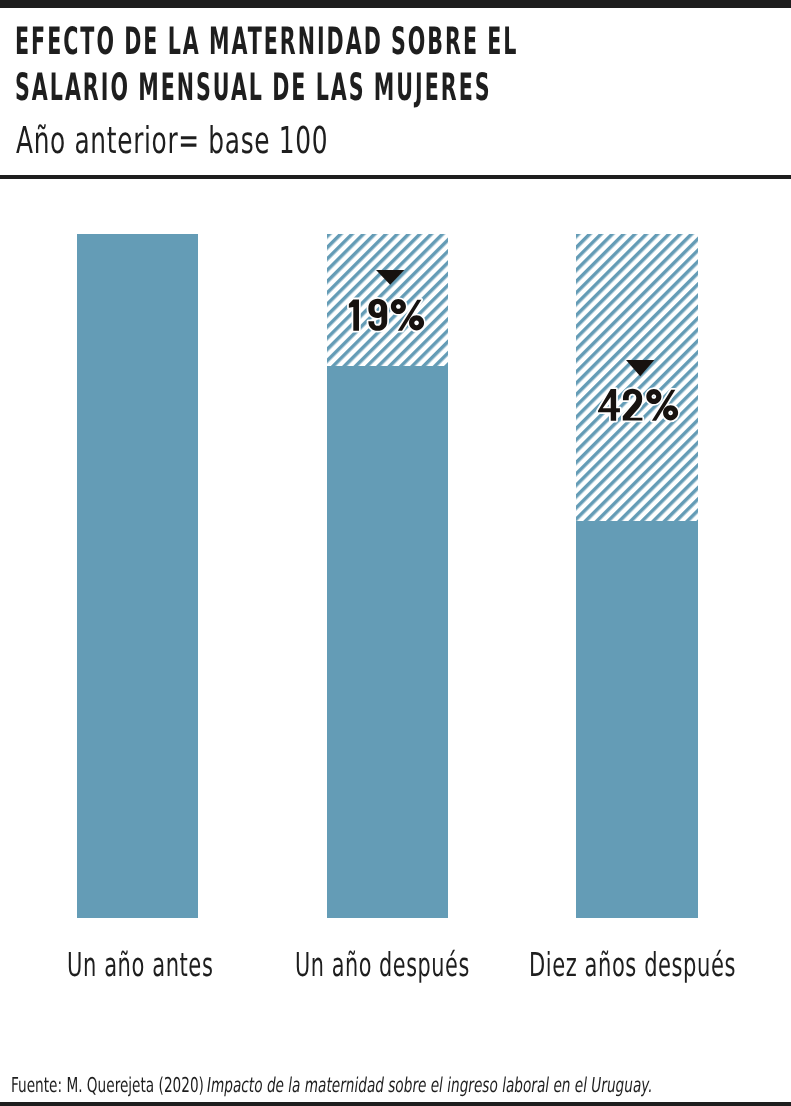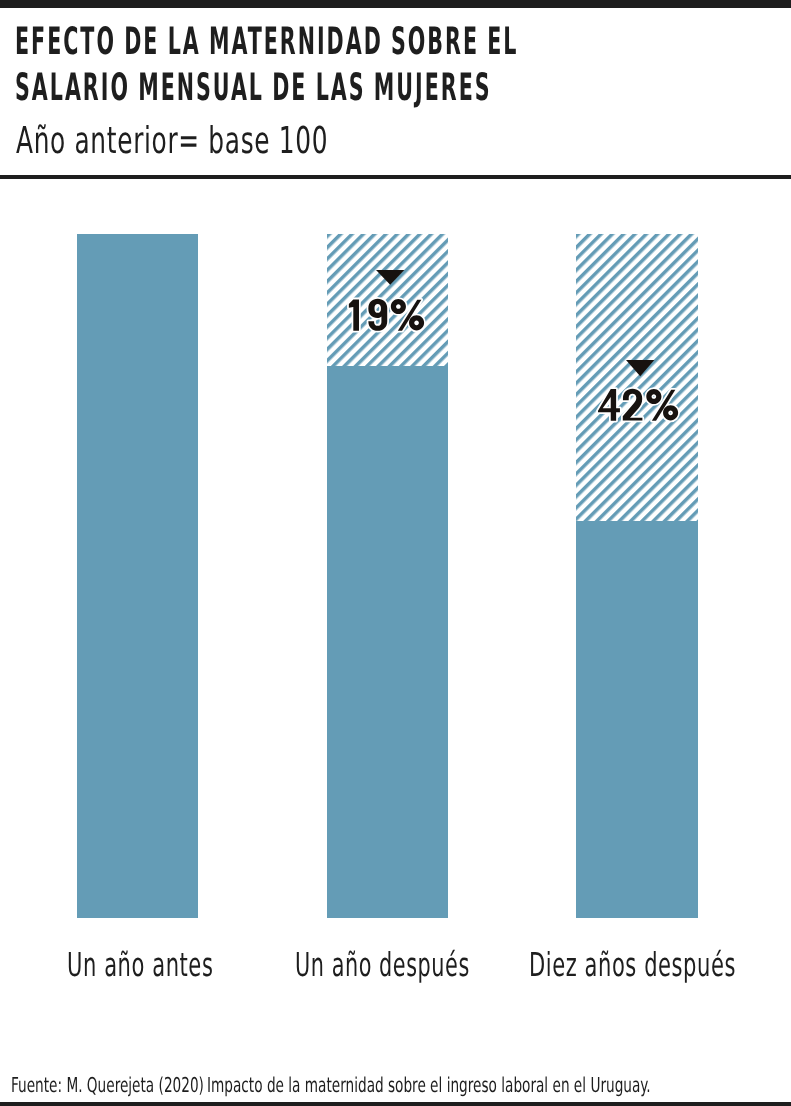--- a/index.html
+++ b/index.html
@@ -33,21 +33,21 @@
   .tri{position:absolute;display:block;overflow:visible;}
   .pctsvg{position:absolute;display:block;overflow:visible;}
   .blabel{position:absolute;top:948.5px;font-size:32.9px;line-height:32.9px;color:#1e1e1e;
           letter-spacing:0.8px;transform-origin:0 0;}
 
   
   .footer{position:absolute;left:11.3px;top:1074.8px;font-size:20.5px;line-height:20.5px;
           color:#1e1e1e;white-space:nowrap;display:flex;align-items:flex-end;}
   .footer .c{transform:scaleX(0.74);transform-origin:0 0;white-space:pre;}
   .fsrc{width:196px;}
-  .fit{width:448px;}
+  .fit{font-style:italic;width:448px;}
 </style>
 </head>
 <body>
 
 <div class="page">
 
   <div class="topbar"></div>
   <div class="headrule"></div>
   <div class="botbar"></div>
 

